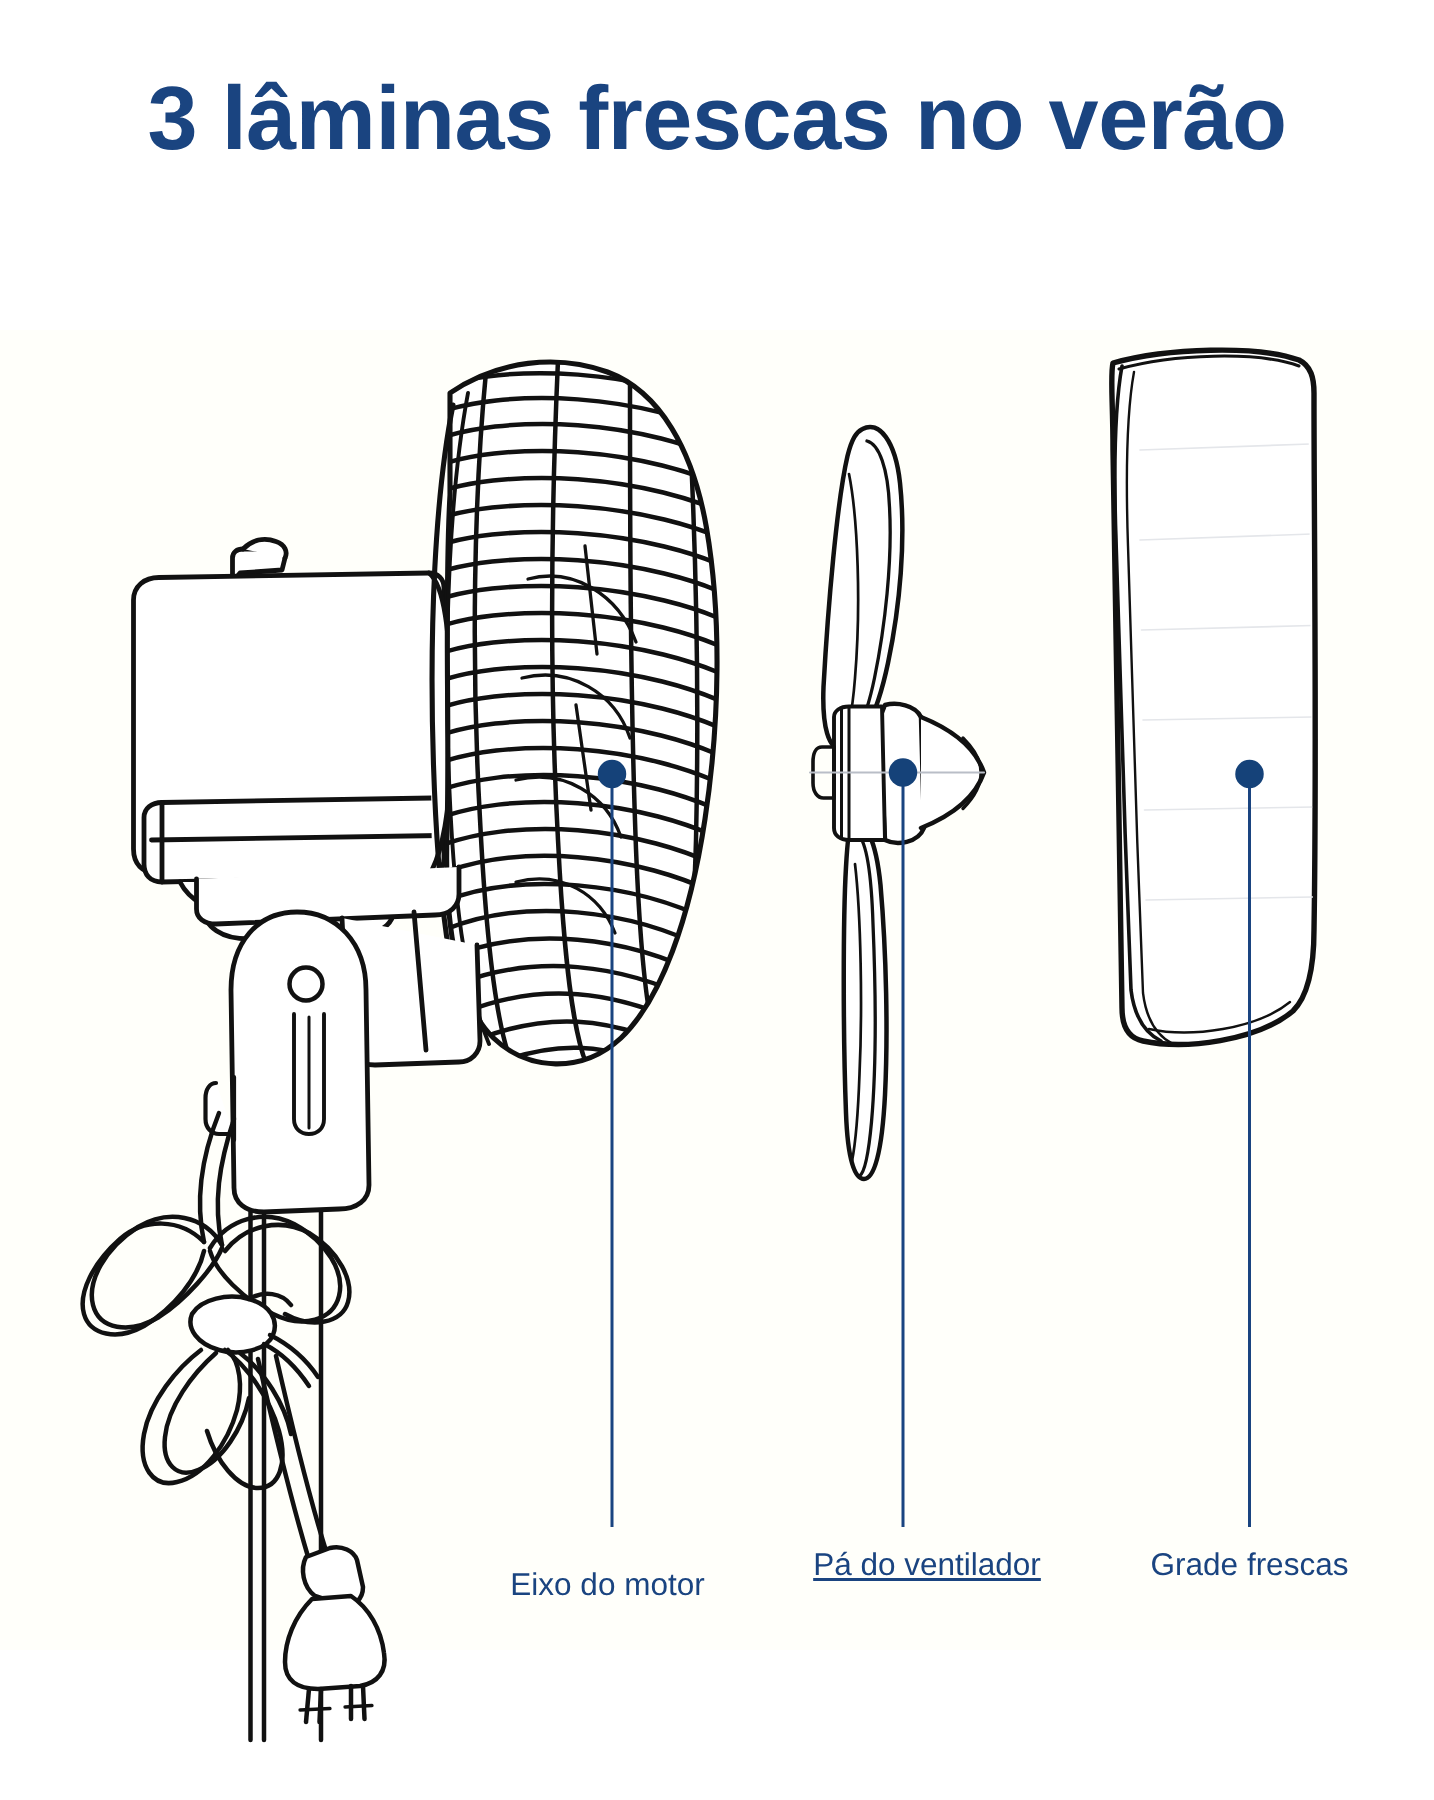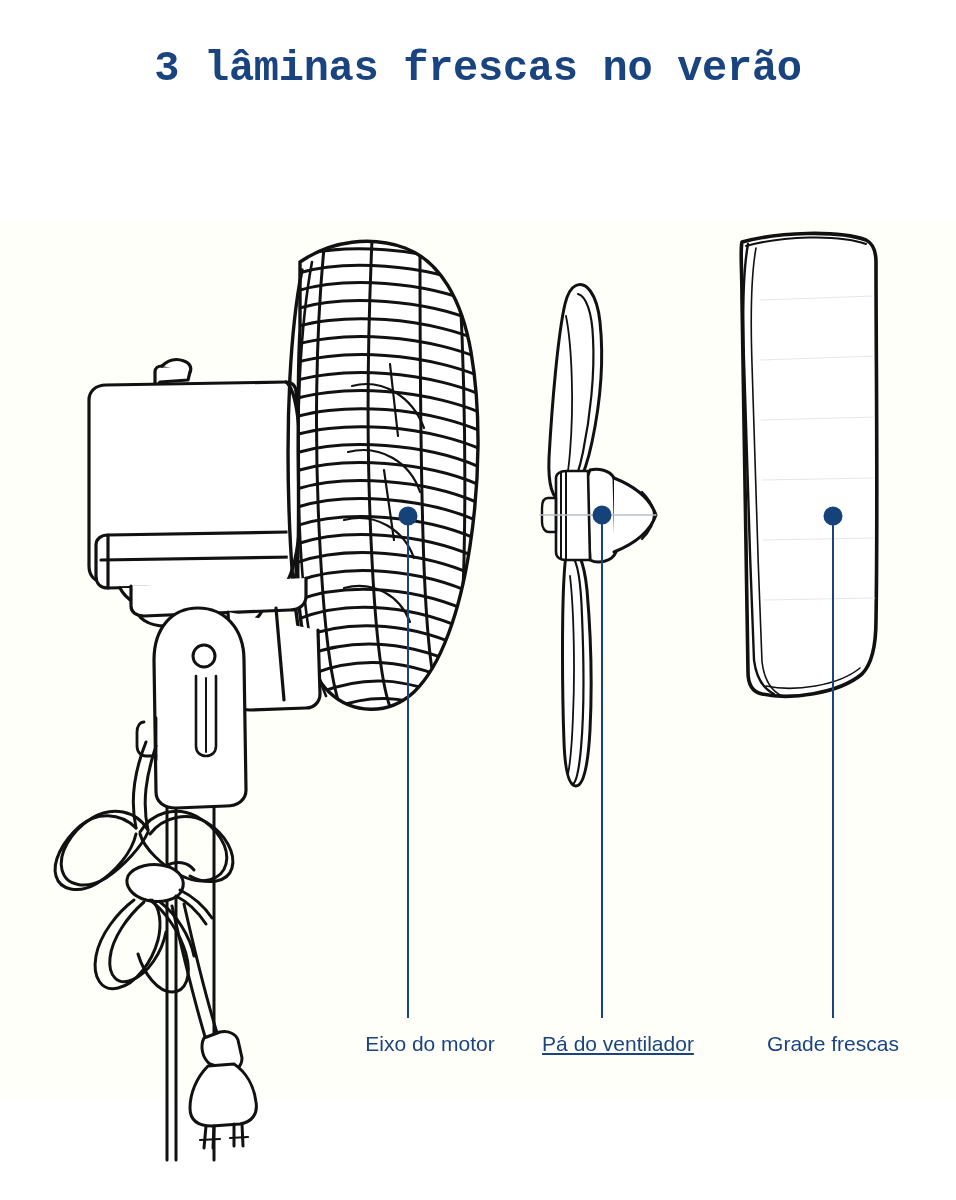--- a/index.html
+++ b/index.html
@@ -28,27 +28,26 @@
     width: 956px;
     height: 880px;
     background: #fffffa;
   }
   .title {
     position: absolute;
     left: 0;
     top: 46px;
     width: 956px;
     text-align: center;
-    font-size: 42px;
+    font-size: 60px;
     font-weight: 700;
     letter-spacing: -0.3px;
     color: #1a4480;
     line-height: 1.1;
     white-space: nowrap;
-    font-family: Liberation Mono, monospace;
   }
   .art {
     position: absolute;
     left: 0;
     top: 0;
     width: 956px;
     height: 1200px;
   }
   .labels {
     position: absolute;
@@ -324,18 +323,18 @@
         <circle cx="602" cy="515" r="9.5" fill="#154279"></circle>
       </g>
       <g>
         <line x1="833" y1="522" x2="833" y2="1018" stroke="#1a4480" stroke-width="2"></line>
         <circle cx="833" cy="516" r="9.5" fill="#154279"></circle>
       </g>
     </g>
   </svg>
 
   <div class="labels">
-    <div class="label" style="left:405px; top:0;margin-left:25px;">Eixo do motor</div>
+    <div class="label" style="left:405px; top:13px;">Eixo do motor</div>
     <div class="label" style="left:618px; top:0;text-decoration:underline;">Pá do ventilador</div>
     <div class="label" style="left:833px; top:0;">Grade frescas</div>
   </div>
 
 </div>
 
 </body></html>

